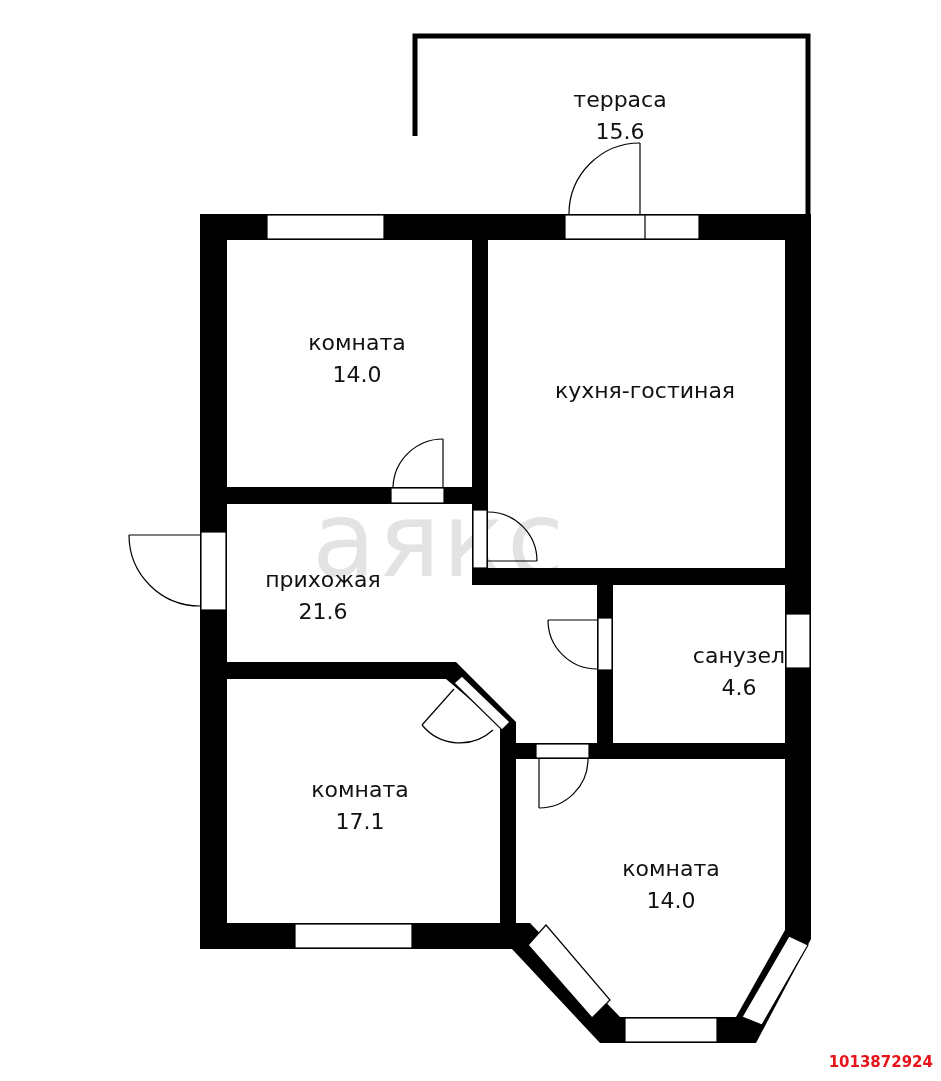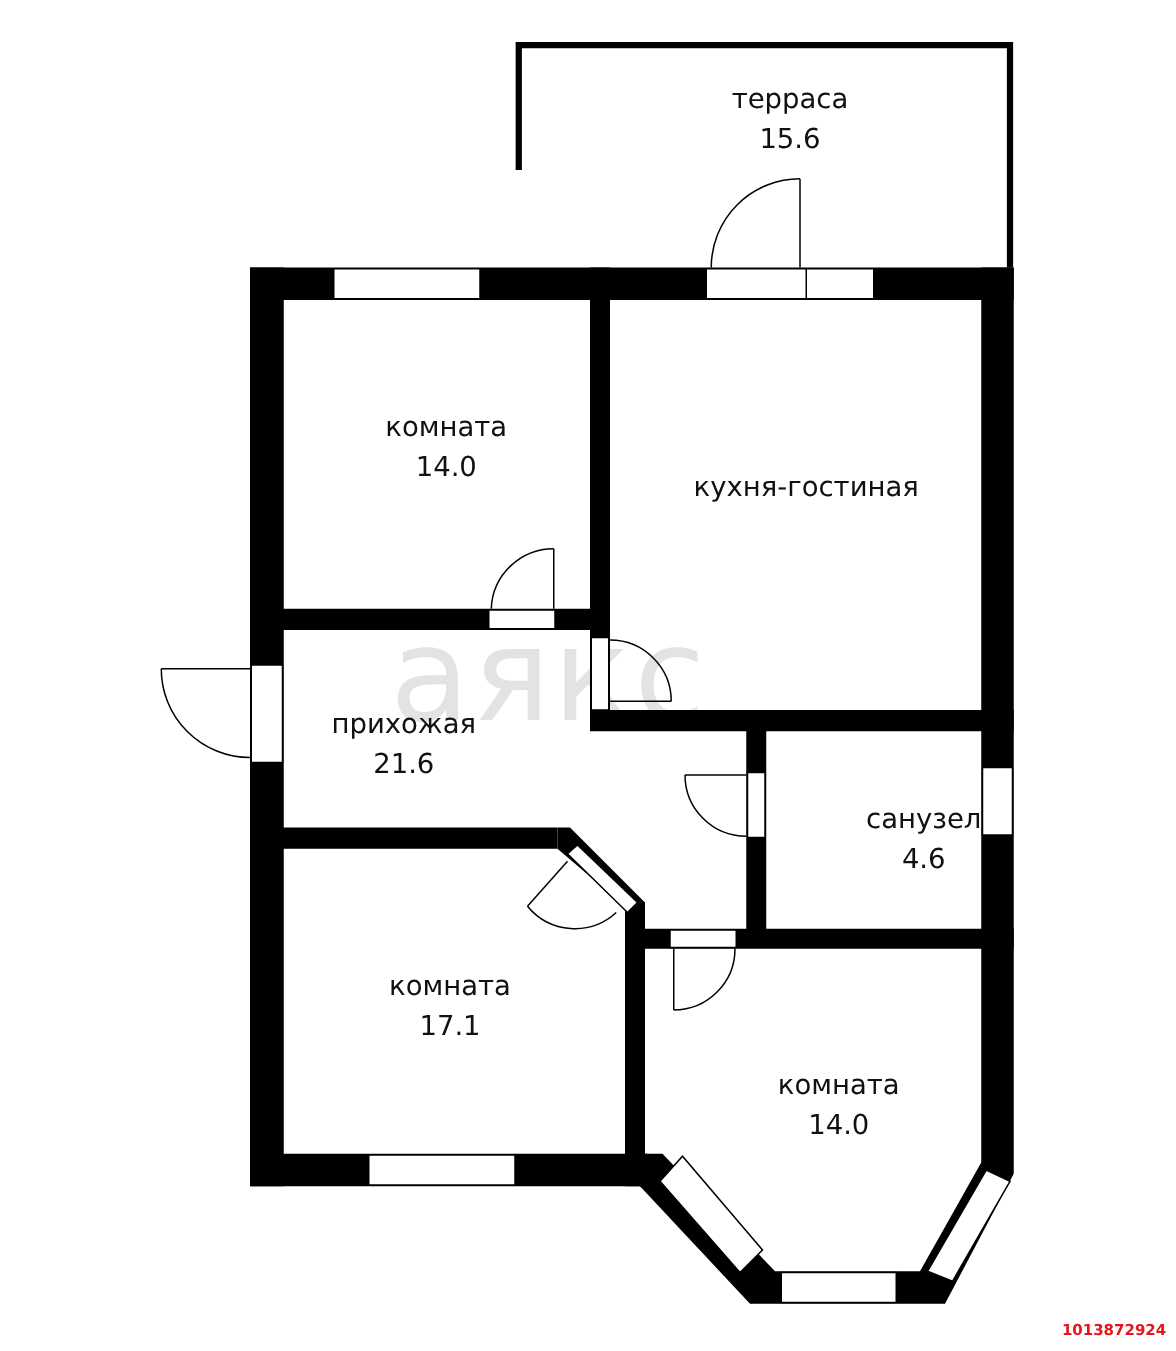--- a/index.html
+++ b/index.html
@@ -1,21 +1,21 @@
 <!DOCTYPE html>
 <html><head>
 <meta charset="utf-8">
 <style>
   html, body { margin: 0; padding: 0; background: #ffffff; }
   body { width: 941px; height: 1081px; position: relative; overflow: hidden; font-family: "DejaVu Sans", sans-serif; }
   #plan { position: absolute; left: 0; top: 0; width: 941px; height: 1081px; }
   .watermark { position: absolute; left: 312px; top: 488px; font-family: "DejaVu Sans", sans-serif; font-weight: normal; font-size: 104px; color: #e3e3e3; letter-spacing: 2px; line-height: 1; z-index: 0; }
   .room-label { position: absolute; text-align: center; color: #111111; font-size: 22px; line-height: 32px; z-index: 2; transform: translateX(-50%); white-space: nowrap; }
   .room-label span { display: block; }
-  .listing-id { position: absolute; right: 8px; bottom: 10px; font-family: "DejaVu Sans", sans-serif; font-weight: bold; font-size: 12px; color: #e8141c; z-index: 2; }
+  .listing-id { position: absolute; right: 8px; bottom: 10px; font-family: "DejaVu Sans", sans-serif; font-weight: bold; font-size: 15px; color: #e8141c; z-index: 2; }
   svg { position: absolute; left: 0; top: 0; z-index: 1; }
 </style>
 </head>
 <body>
 
 <div class="watermark">аякс</div>
 
 <svg id="plan" width="941" height="1081" viewBox="0 0 941 1081" xmlns="http://www.w3.org/2000/svg">
 
   <g>
@@ -96,21 +96,21 @@
     <path d="M 548 620 A 49 49 0 0 0 597 669"></path>
 
     <line x1="539" y1="759" x2="539" y2="808"></line>
     <path d="M 539 808 A 49 49 0 0 0 588 759"></path>
 
     <line x1="454" y1="689" x2="422" y2="725"></line>
     <path d="M 422 725 A 49 49 0 0 0 493 730"></path>
   </g>
 </svg>
 
-<div class="room-label" style="left:620px; top:64px;margin-left:12px;">
+<div class="room-label" style="left:620px; top:84px;">
   <span>терраса</span>
   <span>15.6</span>
 </div>
 
 <div class="room-label" style="left:357px; top:327px;">
   <span>комната</span>
   <span>14.0</span>
 </div>
 
 <div class="room-label" style="left:645px; top:375px;">

